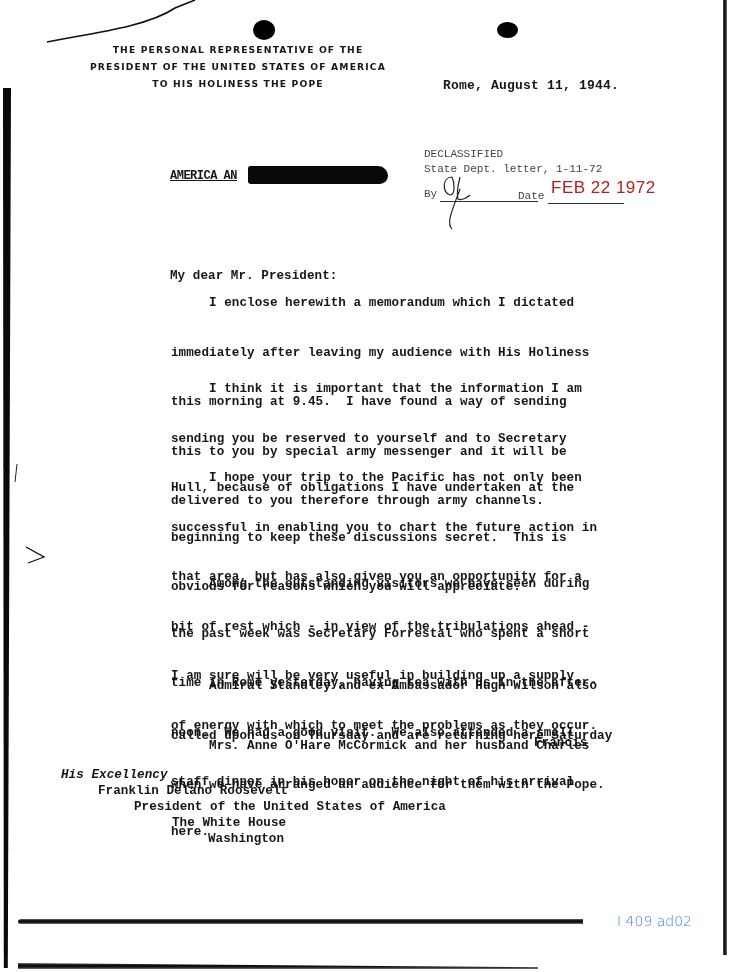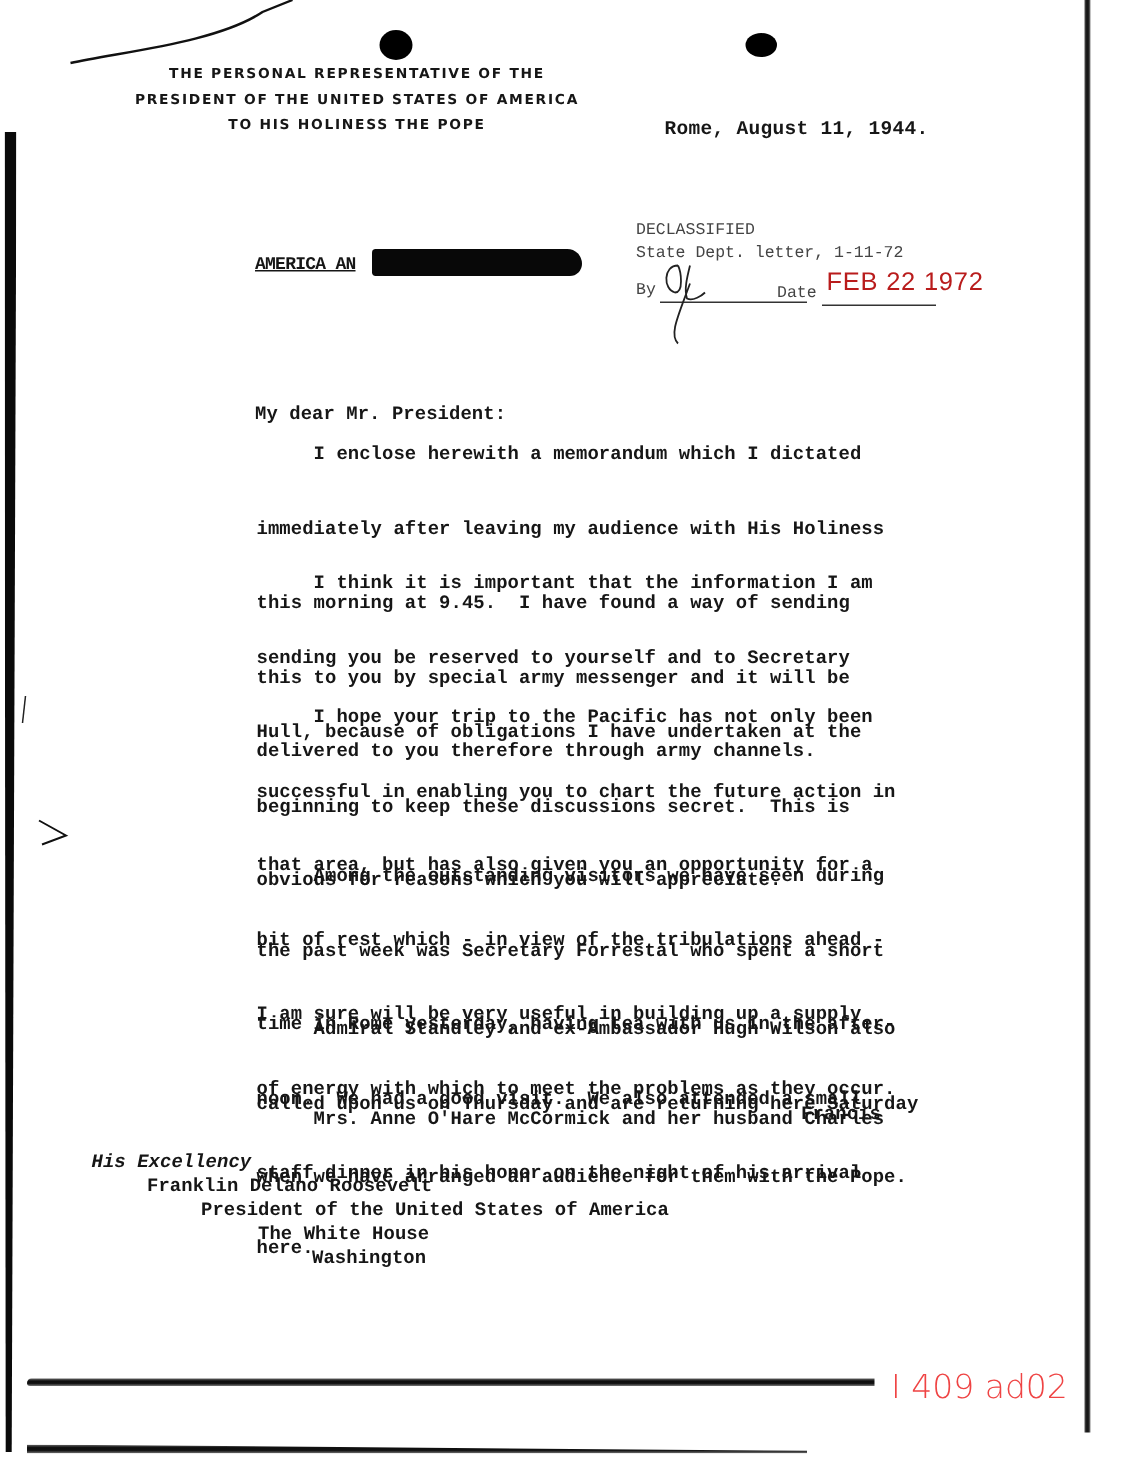--- a/index.html
+++ b/index.html
@@ -128,13 +128,13 @@
 <div class="abs mono para" style="left:172px; top:815px;">The White House</div>
 <div class="abs mono para" style="left:208px; top:831px;">Washington</div>
 
 <svg class="abs" style="left:24px; top:545px;" width="24" height="20" viewBox="0 0 24 20">
   <path d="M2 2 L 20 12 L 4 18" stroke="#111" stroke-width="1.3" fill="none"></path>
 </svg>
 <svg class="abs" style="left:13px; top:463px;" width="6" height="20" viewBox="0 0 6 20">
   <path d="M4 1 L 2 19" stroke="#222" stroke-width="1" fill="none"></path>
 </svg>
 
-<div class="abs hand" style="left:594px; top:913px; font-size:22px; color:#ef4444; letter-spacing:0px; white-space:nowrap;">I 409 ad02</div>
+<div class="abs hand" style="left:617px; top:913px; font-size:14px; color:#3b82f6; letter-spacing:0px; white-space:nowrap;">I 409 ad02</div>
 
 </body></html>

